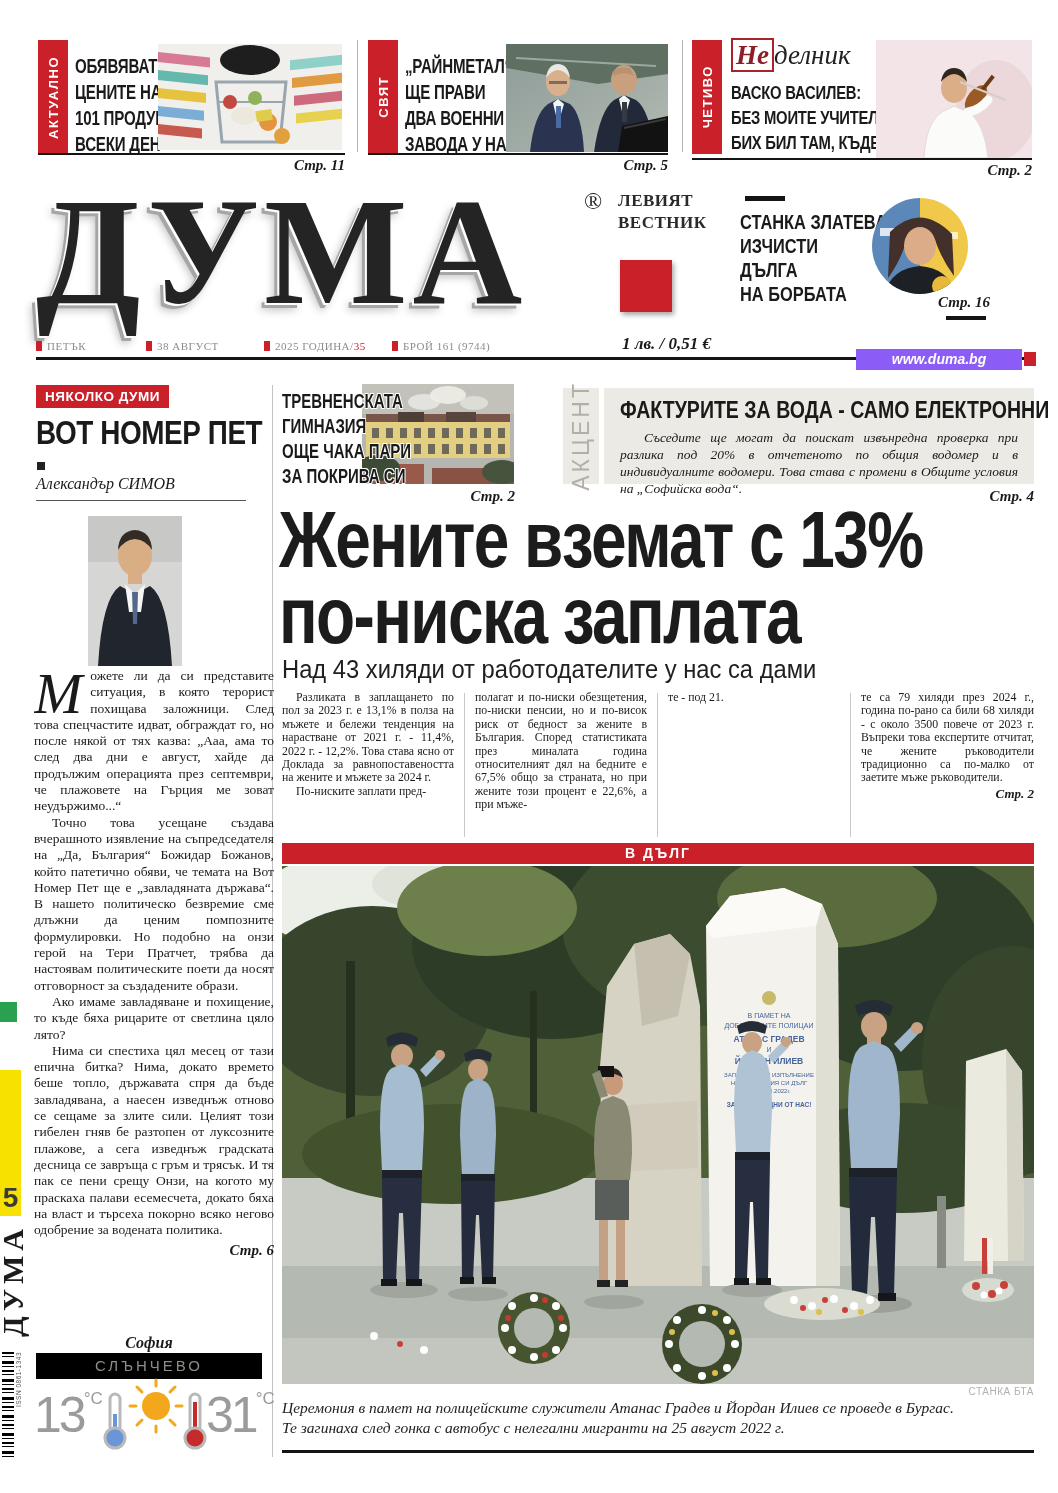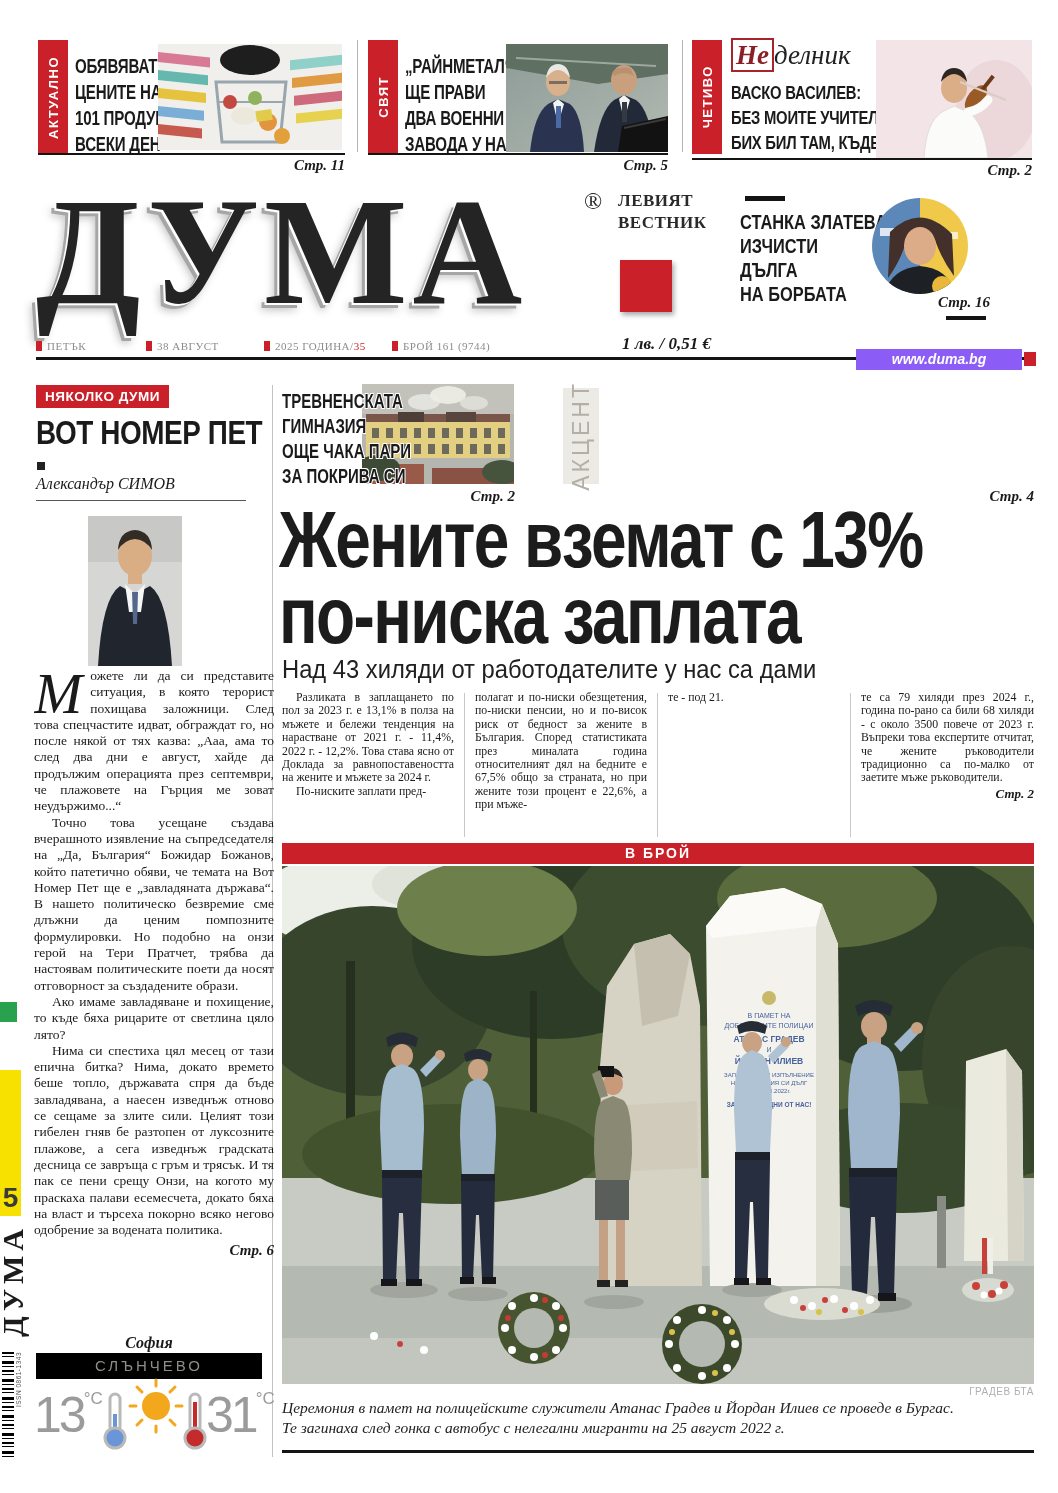--- a/index.html
+++ b/index.html
@@ -336,20 +336,24 @@
     <div>ТРЕВНЕНСКАТА</div>
     <div>ГИМНАЗИЯ</div>
     <div>ОЩЕ ЧАКА ПАРИ</div>
     <div>ЗА ПОКРИВА СИ</div>
   </div>
   <div class="abs pageref" style="left:425px;top:488px;width:90px;text-align:right;font-size:15px;">Стр. 2</div>
 
   <div class="abs accent-bg accent-label" style="left:563px;top:388px;width:36px;height:96px;display:flex;align-items:center;justify-content:center;">
       <span>АКЦЕНТ</span>
     </div>
+  <div class="abs accent-bg" style="left:604px;top:388px;width:430px;height:96px;">
+    <div class="cond nowrap" style="font-size:23px;transform:scaleX(0.85);margin:9px 0 5px 16px;">ФАКТУРИТЕ ЗА ВОДА - САМО ЕЛЕКТРОННИ</div>
+    <div class="jtext" style="font-style:italic;font-size:13.5px;line-height:17px;padding:0 16px;text-indent:24px;">Съседите ще могат да поискат извънредна проверка при разлика под 20% в отчетеното по общия водомер и в индивидуалните водомери. Това става с промени в Общите условия на „Софийска вода“.</div>
+  </div>
   <div class="abs pageref" style="left:944px;top:488px;width:90px;text-align:right;font-size:15px;">Стр. 4</div>
 
   <div class="abs cond" style="left:279px;top:502px;font-size:80px;line-height:76px;transform:scaleX(0.8);letter-spacing:-2px;color:#1c1c1c;">
     <div class="nowrap">Жените вземат с 13%</div>
     <div class="nowrap">по-ниска заплата</div>
   </div>
   <div class="abs sans nowrap" style="left:282px;top:655px;font-size:25px;transform:scaleX(0.95);transform-origin:0 0;color:#202020;">Над 43 хиляди от работодателите у нас са дами</div>
 
   <div class="abs" style="left:282px;top:691px;width:752px;height:150px;overflow:hidden;">
     <div class="mcol" style="left:0;width:172px;">
@@ -364,21 +368,21 @@
     <div class="mcol" style="left:386px;width:172px;">
       <p class="cont">те - под 21.</p>
     </div>
     <div class="col-rule" style="left:568px;"></div>
     <div class="mcol" style="left:579px;width:173px;">
       <p class="cont">те са 79 хиляди през 2024 г., година по-рано са били 68 хиляди - с около 3500 повече от 2023 г. Въпреки това експертите отчитат, че жените ръководители традиционно са по-малко от заетите мъже ръководители.</p>
       <div class="pageref" style="text-align:right;font-size:13px;margin-top:2px;">Стр. 2</div>
     </div>
   </div>
 
-  <div class="abs kadar-bar" style="left:282px;top:843px;width:752px;height:21px;">В БРОЙ</div>
+  <div class="abs kadar-bar" style="left:282px;top:843px;width:752px;height:21px;">В ДЪЛГ</div>
 
   <svg class="abs" style="left:282px;top:866px;" width="752" height="518" viewBox="0 0 752 518">
     <rect width="752" height="518" fill="#c7cbc3"></rect>
     <rect width="752" height="312" fill="#4f6039"></rect>
     <ellipse cx="60" cy="35" rx="85" ry="45" fill="#eceee8"></ellipse>
     <ellipse cx="150" cy="18" rx="60" ry="26" fill="#dfe3d9"></ellipse>
     <ellipse cx="90" cy="135" rx="120" ry="95" fill="#36452c"></ellipse>
     <ellipse cx="270" cy="78" rx="140" ry="95" fill="#2d3c26"></ellipse>
     <ellipse cx="430" cy="60" rx="150" ry="100" fill="#3c4c2e"></ellipse>
     <ellipse cx="620" cy="95" rx="140" ry="110" fill="#2f3e28"></ellipse>
@@ -539,21 +543,21 @@
       <g fill="#ffffff">
           <circle cx="702" cy="429" r="3.5"></circle>
           <circle cx="717" cy="425" r="3.5"></circle>
         </g>
       <circle cx="92" cy="470" r="4" fill="#fff"></circle>
         <circle cx="142" cy="484" r="4" fill="#fff"></circle>
         <circle cx="118" cy="478" r="3" fill="#c8403a"></circle>
     </g>
   </svg>
 
-  <div class="abs sans" style="left:884px;top:1386px;width:150px;text-align:right;font-size:10px;color:#b0b0ae;letter-spacing:0.5px;">ГРАДЕВ БТА</div>
+  <div class="abs sans" style="left:884px;top:1386px;width:150px;text-align:right;font-size:10px;color:#b0b0ae;letter-spacing:0.5px;">СТАНКА БТА</div>
   <div class="abs" style="left:282px;top:1398px;width:752px;font-style:italic;font-size:15.5px;line-height:20px;color:#222;">
     <div>Церемония в памет на полицейските служители Атанас Градев и Йордан Илиев се проведе в Бургас.</div>
     <div>Те загинаха след гонка с автобус с нелегални мигранти на 25 август 2022 г.</div>
   </div>
   <div class="abs" style="left:282px;top:1450px;width:752px;height:3px;background:#141414;"></div>
 
   <div class="abs" style="left:0;top:1002px;width:17px;height:20px;background:#2aa14e;"></div>
   <div class="abs" style="left:0;top:1070px;width:21px;height:146px;background:#f6e100;">
     <div class="sans" style="position:absolute;bottom:2px;width:100%;text-align:center;font-weight:bold;font-size:28px;color:#3a3a3a;">5</div>
   </div>

